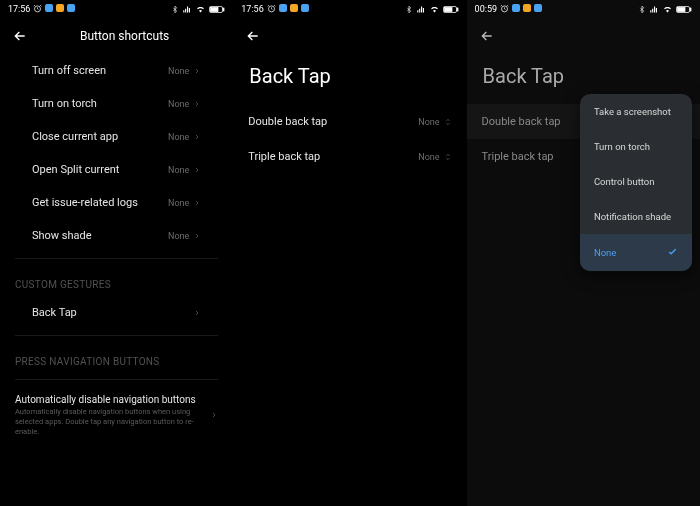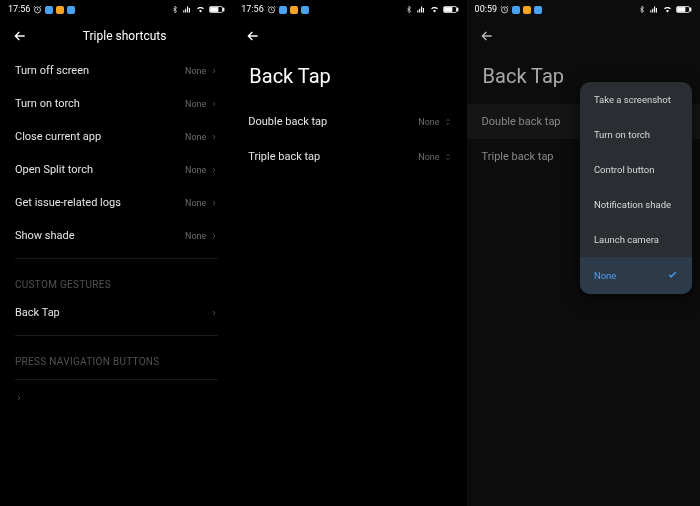--- a/index.html
+++ b/index.html
@@ -1,41 +1,41 @@
 <!DOCTYPE html>
 <html><head>
   <meta charset="utf-8">
   <style>
     * { margin: 0; padding: 0; box-sizing: border-box; font-family: -apple-system, BlinkMacSystemFont, "Segoe UI", Roboto, sans-serif; }
     body { background: #000; color: #fff; width: 700px; height: 506px; display: flex; overflow: hidden; }
     .panel { width: 233.3px; height: 506px; background: #000; position: relative; overflow: hidden; }
     .status-bar { height: 18px; display: flex; justify-content: space-between; align-items: center; padding: 2px 8px; font-size: 9px; color: #fff; }
-    .status-left { display: flex; align-items: flex-end; gap: 3px; }
+    .status-left { display: flex; align-items: flex-start; gap: 3px; }
     .status-right { display: flex; align-items: center; gap: 3px; }
     .status-icon { display: inline-flex; }
     .dot { width: 8px; height: 8px; border-radius: 2px; }
     .header { display: flex; align-items: center; padding: 10px 12px; gap: 18px; }
     .header.centered { justify-content: flex-start; }
     .back-arrow { color: #fff; cursor: pointer; display: inline-flex; }
     .header-title-small { font-size: 12px; color: #fff; flex: 1; text-align: center; margin-left: -18px; }
     .header-title-large { font-size: 20px; color: #fff; padding: 10px 16px 16px; font-weight: 400; }
-    .list-item { display: flex; justify-content: space-between; align-items: center; padding: 10px 15px; cursor: pointer; }
+    .list-item { display: flex; justify-content: space-between; align-items: center; padding: 10px 32px; cursor: pointer; }
     .list-item.tall { padding: 11px 15px; }
     .item-label { font-size: 11px; color: #e6e6e6; }
     .item-value { font-size: 9px; color: #6b6b6b; display: flex; align-items: center; gap: 4px; }
     .chevron { display: inline-flex; }
     .updown { display: inline-flex; }
     .section-header { font-size: 10px; color: #525252; padding: 14px 15px 6px; letter-spacing: 0.3px; }
     .divider { border: none; border-top: 1px solid #1a1a1a; margin: 6px 15px; }
     .sys-item { padding: 8px 15px; display: flex; justify-content: space-between; align-items: center; }
     .sys-text { flex: 1; }
     .sys-title { font-size: 10px; color: #e6e6e6; margin-bottom: 2px; }
     .sys-sub { font-size: 7.5px; color: #5a5a5a; line-height: 1.3; }
     .dimmed .list-item .item-label { color: #888; }
-    .popup { position: absolute; top: 82px; right: 8px; width: 112px; background: #2a2d31; border-radius: 10px; overflow: hidden; box-shadow: 0 4px 16px rgba(0,0,0,0.6); }
+    .popup { position: absolute; top: 94px; right: 8px; width: 112px; background: #2a2d31; border-radius: 10px; overflow: hidden; box-shadow: 0 4px 16px rgba(0,0,0,0.6); }
     .popup-item { padding: 12px 14px; font-size: 9.5px; color: #d8d8d8; cursor: pointer; display: flex; align-items: center; justify-content: space-between; }
     .popup-item.selected { background: #2c3a4a; color: #4a9ff5; }
     .check { color: #4a9ff5; }
     .panel-3-bg { position: absolute; inset: 0; background: #0c0c0c; }
   </style>
 </head>
 <body>
 
 <div class="panel">
   <div class="status-bar">
@@ -76,21 +76,21 @@
         </span>
     </div>
   </div>
 
   <div class="header centered">
     <span class="back-arrow">
         <svg width="16" height="16" viewBox="0 0 24 24" fill="none" stroke="#fff" stroke-width="2">
           <path d="M19 12H5M11 18l-6-6 6-6"></path>
         </svg>
       </span>
-    <span class="header-title-small">Triple shortcuts</span>
+    <span class="header-title-small">Button shortcuts</span>
   </div>
 
   <div class="list-item">
     <span class="item-label">Turn off screen</span>
     <span class="item-value">
         <span>None</span>
         <span class="chevron">
           <svg width="8" height="8" viewBox="0 0 24 24" fill="none" stroke="#6b6b6b" stroke-width="2">
             <path d="M9 18l6-6-6-6"></path>
           </svg>
@@ -113,21 +113,21 @@
     <span class="item-value">
         <span>None</span>
         <span class="chevron">
           <svg width="8" height="8" viewBox="0 0 24 24" fill="none" stroke="#6b6b6b" stroke-width="2">
             <path d="M9 18l6-6-6-6"></path>
           </svg>
         </span>
       </span>
   </div>
   <div class="list-item">
-    <span class="item-label">Open Split torch</span>
+    <span class="item-label">Open Split current</span>
     <span class="item-value">
         <span>None</span>
         <span class="chevron">
           <svg width="8" height="8" viewBox="0 0 24 24" fill="none" stroke="#6b6b6b" stroke-width="2">
             <path d="M9 18l6-6-6-6"></path>
           </svg>
         </span>
       </span>
   </div>
   <div class="list-item">
@@ -164,20 +164,24 @@
           </svg>
         </span>
       </span>
   </div>
 
   <hr class="divider">
   <div class="section-header">PRESS NAVIGATION BUTTONS</div>
 
   <hr class="divider">
   <div class="sys-item">
+    <div class="sys-text">
+      <div class="sys-title">Automatically disable navigation buttons</div>
+      <div class="sys-sub">Automatically disable navigation buttons when using selected apps. Double tap any navigation button to re-enable.</div>
+    </div>
     <span class="chevron">
         <svg width="8" height="8" viewBox="0 0 24 24" fill="none" stroke="#6b6b6b" stroke-width="2">
           <path d="M9 18l6-6-6-6"></path>
         </svg>
       </span>
   </div>
 </div>
 
 <div class="panel">
   <div class="status-bar">
@@ -319,23 +323,20 @@
       </div>
     <div class="popup-item">
         <span>Turn on torch</span>
       </div>
     <div class="popup-item">
         <span>Control button</span>
       </div>
     <div class="popup-item">
         <span>Notification shade</span>
       </div>
-    <div class="popup-item">
-        <span>Launch camera</span>
-      </div>
     <div class="popup-item selected">
         <span>None</span>
         <span class="check"><svg width="11" height="11" viewBox="0 0 24 24" fill="none" stroke="#4a9ff5" stroke-width="3">
             <path d="M5 13l4 4L19 7"></path>
           </svg></span>
       </div>
   </div>
 </div>
 
 </body></html>

